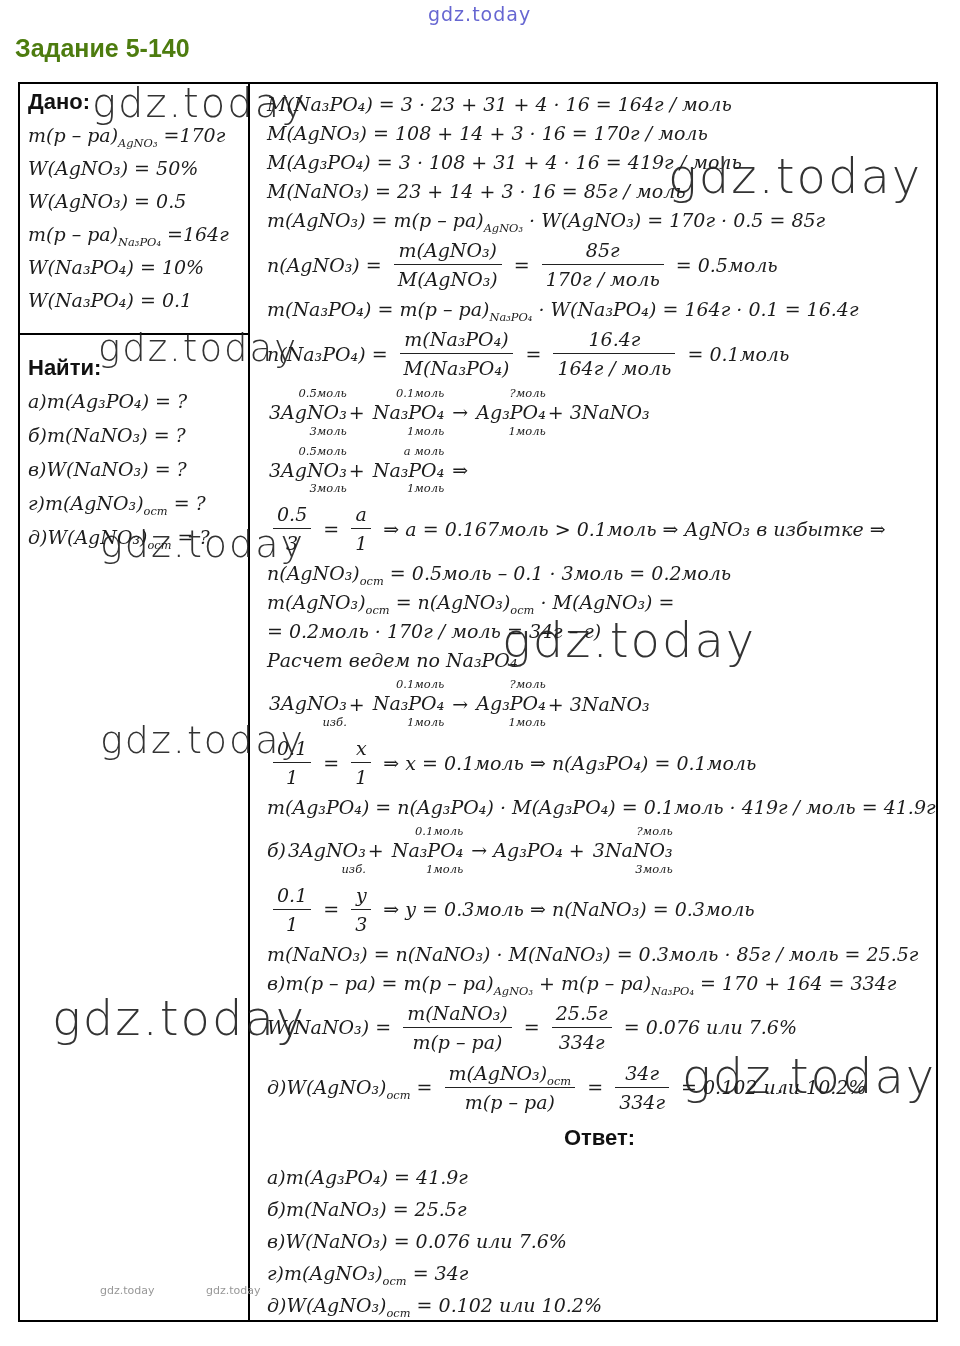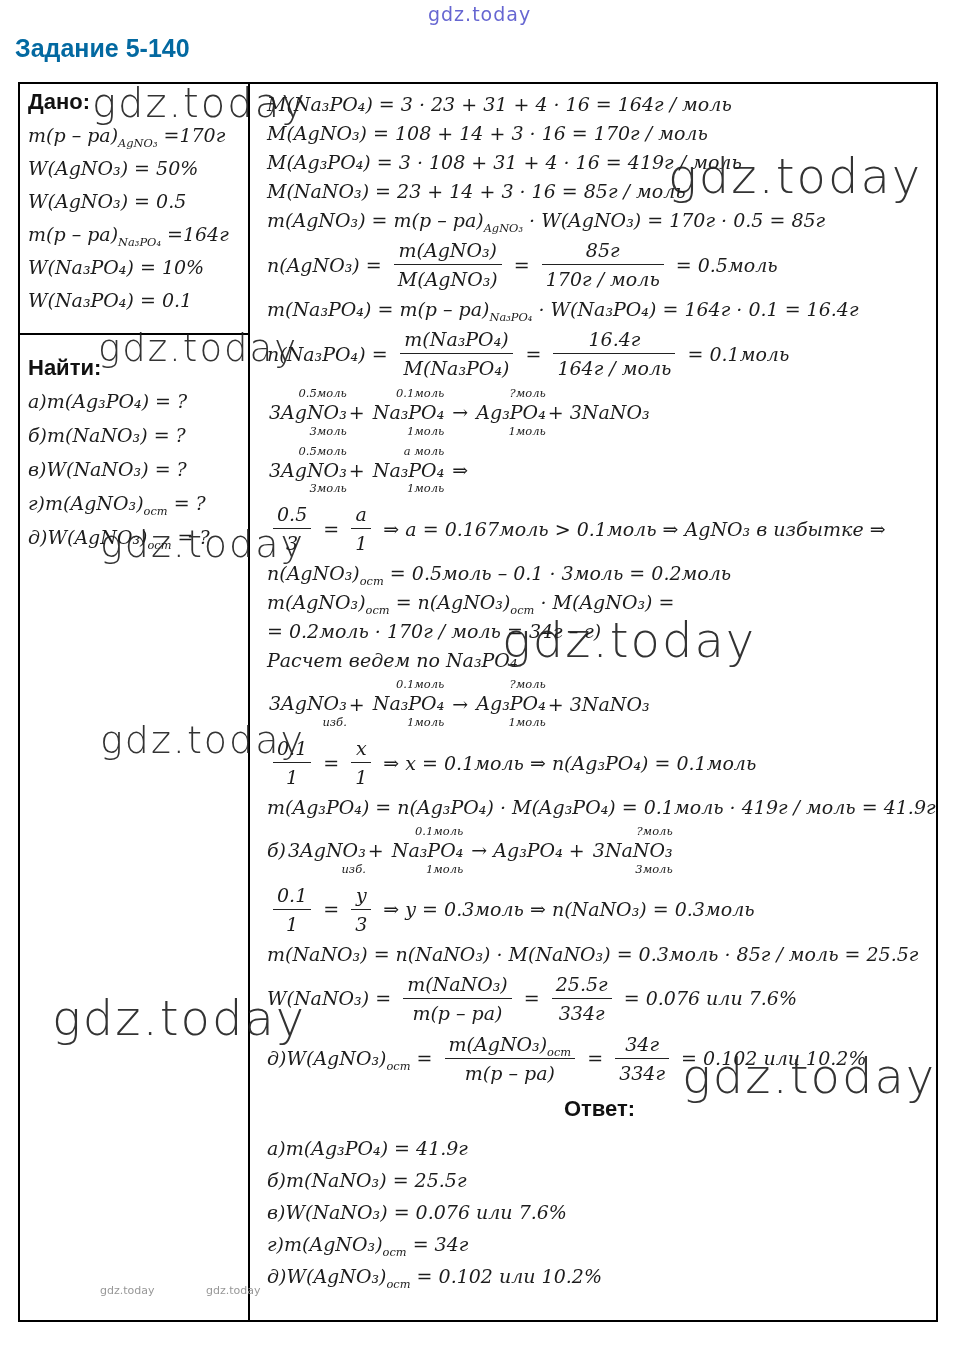--- a/index.html
+++ b/index.html
@@ -1,21 +1,21 @@
 <!DOCTYPE html>
 <html><head>
 <meta charset="utf-8">
 <style>
   *{margin:0;padding:0;box-sizing:border-box;}
   html,body{background:#ffffff;}
   body{width:960px;height:1346px;position:relative;overflow:hidden;
        font-family:"Liberation Sans",sans-serif;color:#1c1c1c;}
 
   
-  .title{position:absolute;left:15px;top:34px;font-size:25px;font-weight:bold;color:#0369a1;}
+  .title{position:absolute;left:15px;top:34px;font-size:25px;font-weight:bold;color:#4d7c0f;}
 
   
   .table{position:absolute;left:18px;top:82px;width:920px;height:1240px;
          border:2px solid #000;display:flex;background:transparent;}
   .left{width:230px;border-right:2px solid #000;display:flex;flex-direction:column;}
   .dano{height:251px;border-bottom:2px solid #000;padding:5px 8px;overflow:hidden;}
   .naiti{flex:1;padding:20px 8px;overflow:hidden;}
   .right{flex:1;padding:8px 4px 0 17px;overflow:hidden;}
   .sec-label{font-size:22px;font-weight:bold;color:#111;margin-bottom:8px;}
   .otvet-label{margin:10px 0 12px;text-align:center;}
@@ -287,20 +287,23 @@
           <span class="frac">
             <span class="num"><span class="run">y</span></span>
             <span class="den"><span class="run">3</span></span>
           </span>
           <span class="run"> ⇒ y = 0.3моль ⇒ n(NaNO₃) = 0.3моль</span>
         </div>
         <div class="fline">
           <span class="run">m(NaNO₃) = n(NaNO₃) · M(NaNO₃) = 0.3моль · 85г / моль = 25.5г</span>
         </div>
         <div class="fline">
+          <span class="run">в)m(p – pa) = m(p – pa)<sub>AgNO₃</sub> + m(p – pa)<sub>Na₃PO₄</sub> = 170 + 164 = 334г</span>
+        </div>
+        <div class="fline">
           <span class="run">W(NaNO₃) = </span>
           <span class="frac">
             <span class="num"><span class="run">m(NaNO₃)</span></span>
             <span class="den"><span class="run">m(p – pa)</span></span>
           </span>
           <span class="run"> = </span>
           <span class="frac">
             <span class="num"><span class="run">25.5г</span></span>
             <span class="den"><span class="run">334г</span></span>
           </span>

